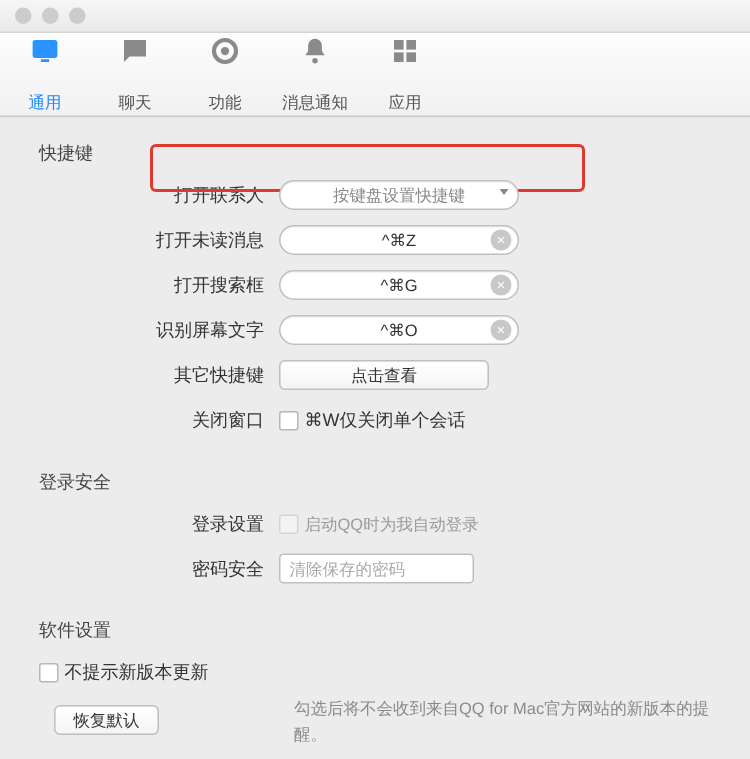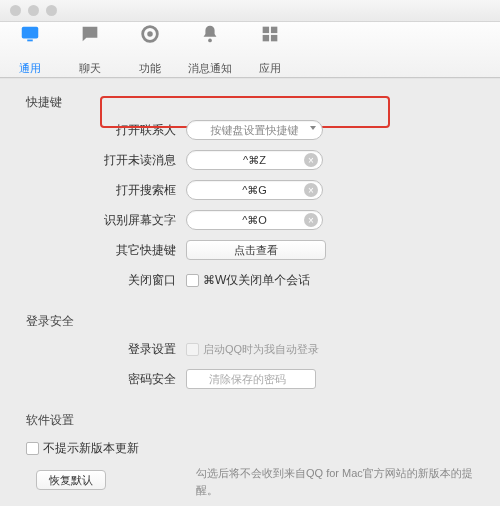--- a/index.html
+++ b/index.html
@@ -10,31 +10,31 @@
   .toolbar { display: flex; height: 56px; background: linear-gradient(#fdfdfd,#f1f1f1); border-bottom: 1px solid #c9c9c9; box-shadow: 0 1px 0 rgba(0,0,0,0.03); }
   .toolbar-item { width: 60px; display: flex; flex-direction: column; align-items: center; justify-content: center; gap: 16px; font-size: 11px; color: #555; cursor: pointer; }
   .toolbar-item.active { color: #1d87ff; }
   .toolbar-item.active .t-ico { filter: none; }
   .t-ico { width: 22px; height: 22px; display: flex; align-items: center; justify-content: center; }
   .t-ico svg { width: 22px; height: 22px; }
   .content { padding: 10px 20px 10px 26px; }
   .section-label { font-size: 12px; color: #444; margin-top: 6px; margin-bottom: 4px; }
   .row { display: flex; align-items: center; min-height: 26px; margin-bottom: 4px; }
   .row .lab { width: 160px; text-align: right; padding-right: 10px; font-size: 12px; color: #333; }
-  .field { width: 137px; height: 20px; border: 1px solid #bfbfbf; border-radius: 10px; background: #fff; display: flex; align-items: center; justify-content: center; font-size: 11px; color: #333; position: relative; box-shadow: inset 0 1px 1px rgba(0,0,0,0.05); }
+  .field { width: 160px; height: 20px; border: 1px solid #bfbfbf; border-radius: 10px; background: #fff; display: flex; align-items: center; justify-content: center; font-size: 11px; color: #333; position: relative; box-shadow: inset 0 1px 1px rgba(0,0,0,0.05); }
   .field.placeholder { color: #888; }
   .field .clear { position: absolute; right: 4px; top: 2px; width: 14px; height: 14px; border-radius: 50%; background: #c8c8c8; color: #fff; font-size: 10px; display:flex;align-items:center;justify-content:center; }
   .field .dd { position: absolute; right: 6px; top: 5px; width: 0; height: 0; border-left: 3px solid transparent; border-right: 3px solid transparent; border-top: 4px solid #888; }
   .hlbox { position: absolute; border: 2px solid #de3a2f; border-radius: 4px; }
   .btn { height: 20px; border: 1px solid #bfbfbf; border-radius: 4px; background: linear-gradient(#fff,#f4f4f4); font-size: 11px; padding: 0 12px; display: inline-flex; align-items: center; cursor: pointer; text-align: right; }
   .chk { width: 13px; height: 13px; border: 1px solid #b7b7b7; border-radius: 2px; background: #fff; display: inline-flex; align-items:center; justify-content:center; margin-right: 4px; vertical-align: middle; }
   .chk.checked::after { content: "✓"; font-size: 11px; color: #333; line-height: 1; }
   .chk.disabled { background: #f3f3f3; border-color: #d5d5d5; }
   .muted { color: #9b9b9b; font-size: 11px; }
-  .textin { width: 130px; height: 20px; border: 1px solid #bfbfbf; border-radius: 3px; background: #fff; font-size: 11px; padding: 0 22px; display: inline-flex; align-items: center; color: #aaa; }
+  .textin { width: 130px; height: 20px; border: 1px solid #bfbfbf; border-radius: 3px; background: #fff; font-size: 11px; padding: 0 6px; display: inline-flex; align-items: center; color: #aaa; }
   .stepper { width: 30px; height: 20px; border: 1px solid #bfbfbf; border-radius: 3px; background: #fff; display: inline-flex; align-items: center; justify-content: center; font-size: 11px; position: relative; margin: 0 2px; }
   .step-arrows { width: 13px; height: 20px; border: 1px solid #bfbfbf; border-radius: 3px; background: #fff; display: inline-flex; flex-direction: column; align-items:center; justify-content:center; font-size: 6px; line-height:6px; color:#666; }
   .helptext { font-size: 11px; color: #8a8a8a; margin-left: 170px; margin-top: 2px; line-height: 1.5; }
   .footer { position: absolute; left: 36px; bottom: 16px; }
   .group-gap { height: 10px; }
 </style>
 </head>
 <body>
 
 <div class="window">

